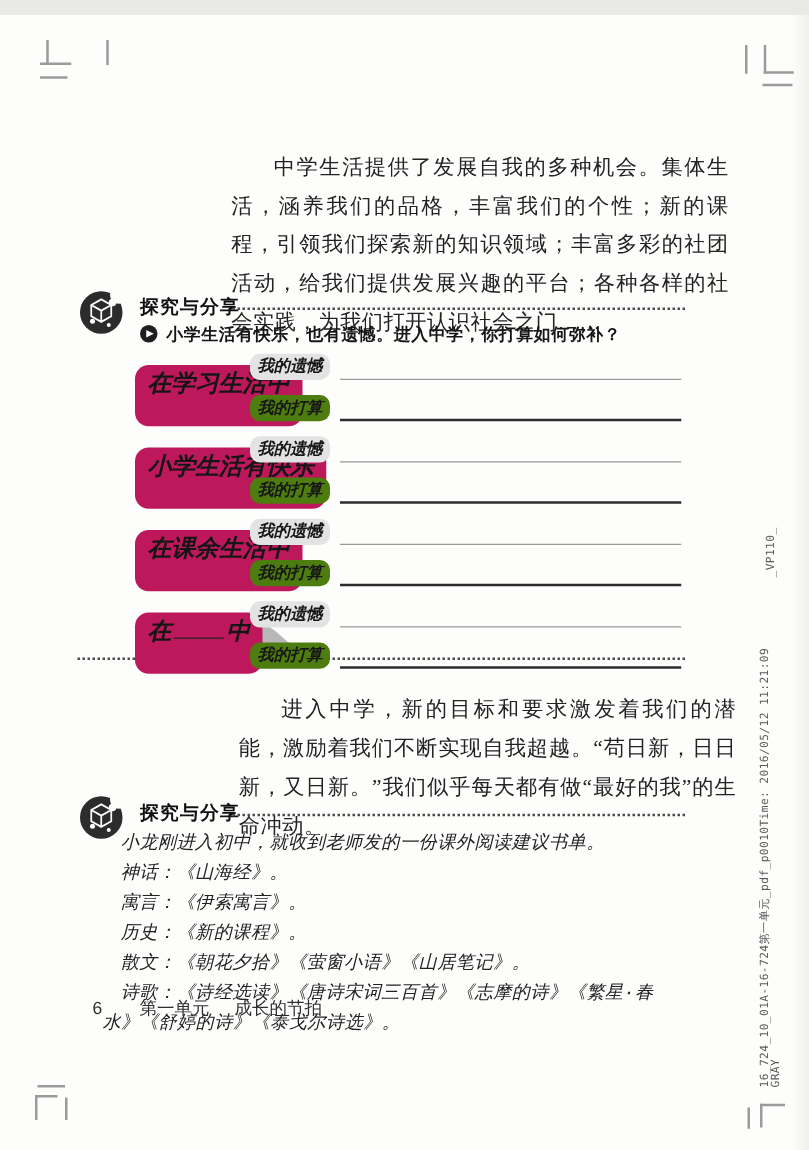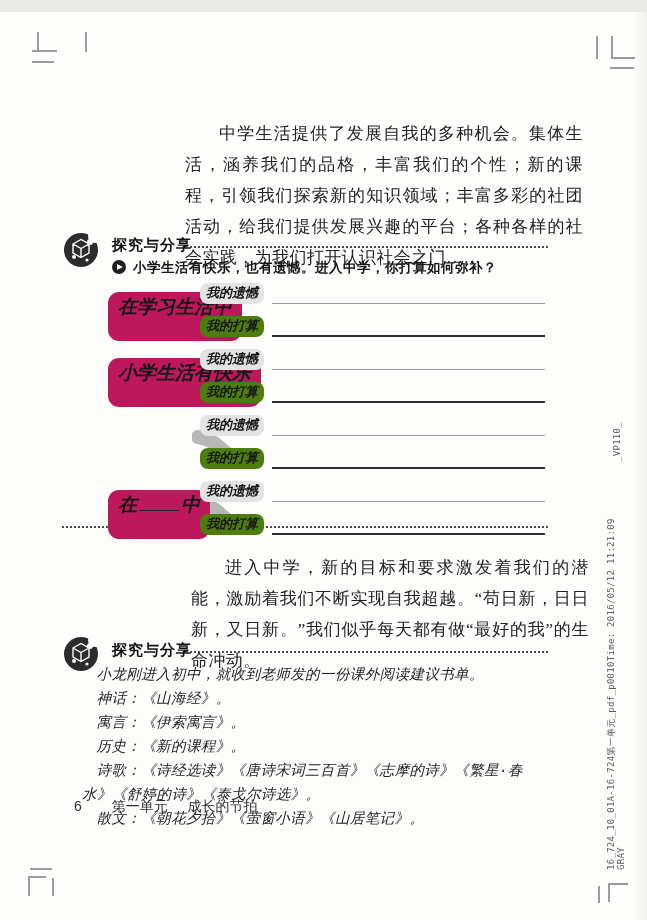--- a/index.html
+++ b/index.html
@@ -164,20 +164,21 @@
       <div class="sub-row plan-row">
         <span class="sublabel plan-bg">我的打算</span>
         <div class="ansline line-dark"></div>
       </div>
     </div>
 
     <div class="group">
       <svg class="connector" width="72" height="52" viewBox="0 0 72 52">
         <path d="M6,18 C32,22 26,38 54,42" fill="none" stroke="#b7b7b7" stroke-width="14" stroke-linecap="round"></path>
       </svg>
+      <div class="gbox">在课余生活中</div>
       <div class="sub-row regret-row">
         <span class="sublabel regret-bg">我的遗憾</span>
         <div class="ansline line-light"></div>
       </div>
       <div class="sub-row plan-row">
         <span class="sublabel plan-bg">我的打算</span>
         <div class="ansline line-dark"></div>
       </div>
     </div>
 
@@ -211,22 +212,22 @@
     <circle cx="25" cy="31" r="1.6" fill="#fdfdfc"></circle>
   </svg>
   <div class="sec-title" style="left:112px;top:629px;">探究与分享</div>
   <div class="leader" style="left:186px;top:631px;width:362px;"></div>
 
   <div class="kai-block" style="left:82px;top:651px;width:462px;">
     <div class="ind">小龙刚进入初中，就收到老师发的一份课外阅读建议书单。</div>
     <div class="ind">神话：《山海经》。</div>
     <div class="ind">寓言：《伊索寓言》。</div>
     <div class="ind">历史：《新的课程》。</div>
+    <div class="ind">散文：《朝花夕拾》《萤窗小语》《山居笔记》。</div>
     <div class="ind">诗歌：《诗经选读》《唐诗宋词三百首》《志摩的诗》《繁星·春水》《舒婷的诗》《泰戈尔诗选》。</div>
-    <div class="ind">散文：《朝花夕拾》《萤窗小语》《山居笔记》。</div>
   </div>
 
   <div class="footer">
     <span>6</span>
     <span class="unit">第一单元</span>
     <span class="chapter">成长的节拍</span>
   </div>
 
   <div class="vtext" style="left:612px;top:450px;">_VP110_</div>
   <div class="vtext" style="left:605px;top:858px;">16_724_10_01A-16-724第一单元_pdf_p0010Time: 2016/05/12 11:21:09</div>

